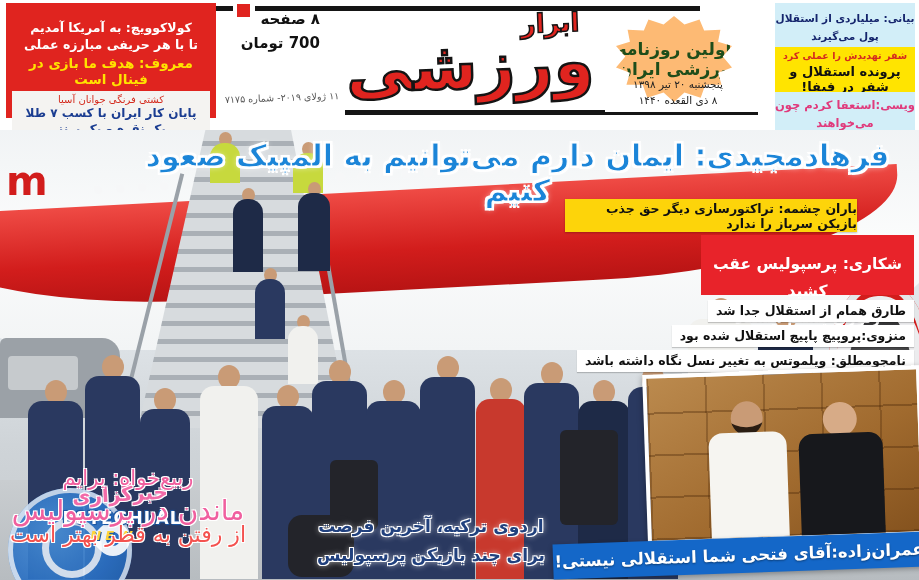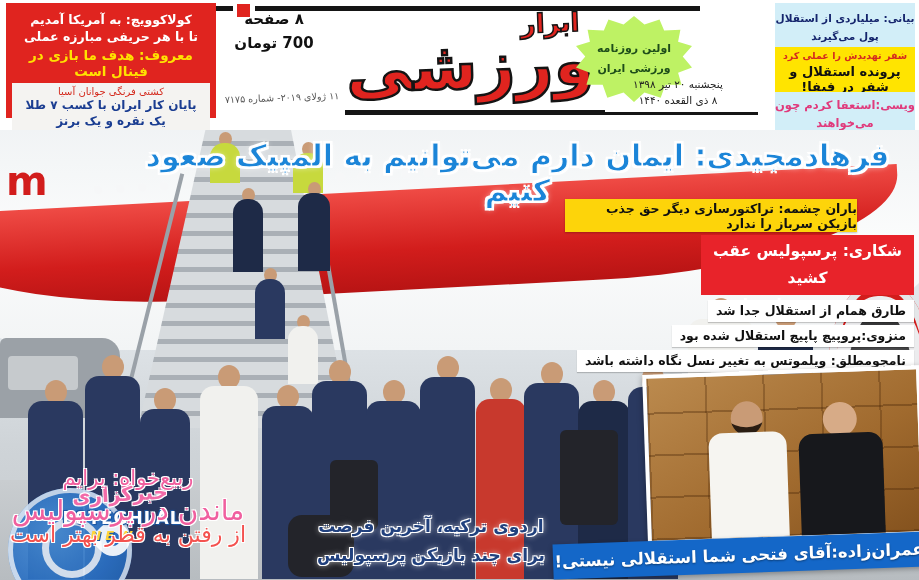--- a/index.html
+++ b/index.html
@@ -3,42 +3,42 @@
 <meta charset="utf-8">
 <style>
   html,body{margin:0;padding:0;background:#888;}
   .page{position:relative;width:919px;height:580px;background:#fff;overflow:hidden;
         font-family:"DejaVu Sans",sans-serif;direction:rtl;margin:0 auto;}
   .abs{position:absolute;}
 
   
   .bar{position:absolute;background:#151515;}
   .left-red{left:6px;top:3px;width:210px;height:115px;background:#e0241f;color:#fff;
-            padding:8px 6px 4px;box-sizing:border-box;text-align:center;}
+            padding:16px 6px 4px;box-sizing:border-box;text-align:center;}
   .left-red .l1{font-size:12.5px;font-weight:bold;line-height:17px;}
   .left-red .hl{color:#ffe200;font-size:13.5px;font-weight:bold;margin-top:2px;}
   .left-inner{background:#f4f3f1;margin-top:4px;padding:3px 2px 4px;}
   .left-inner .k{color:#d42b1e;font-size:10px;font-weight:normal;}
   .left-inner .b1{color:#1b3d91;font-size:12px;font-weight:bold;line-height:16px;}
 
-  .pages{left:228px;top:10px;width:92px;text-align:center;color:#111;}
+  .pages{left:228px;top:10px;width:92px;color:#111;}
   .pages .p1{font-size:15px;font-weight:bold;}
   .pages .p2{font-size:15px;font-weight:bold;margin-top:6px;}
   .issue{left:222px;top:92px;width:120px;font-size:9.5px;color:#555;text-align:center;transform:rotate(-2deg);}
 
   .logo-main{left:330px;top:22px;width:280px;text-align:center;transform:rotate(-2deg);
              color:#e0241f;font-weight:bold;font-size:66px;line-height:88px;
              -webkit-text-stroke:2.5px #141414;letter-spacing:-3px;}
   .logo-top{left:495px;top:8px;width:110px;text-align:center;color:#e0241f;font-weight:bold;
             font-size:26px;-webkit-text-stroke:1.5px #141414;transform:rotate(-2deg);}
 
-  .badge{left:576px;top:16px;width:116px;height:86px;background:#bef264;
+  .badge{left:616px;top:16px;width:116px;height:86px;background:#fdba74;
          clip-path:polygon(50% 0%,59% 10%,72% 4%,76% 17%,90% 16%,88% 30%,100% 35%,92% 47%,100% 60%,88% 66%,91% 80%,77% 80%,73% 95%,59% 89%,50% 100%,41% 89%,27% 95%,23% 80%,9% 80%,12% 66%,0% 60%,8% 47%,0% 35%,12% 30%,10% 16%,24% 17%,28% 4%,41% 10%);
          display:flex;flex-direction:column;justify-content:center;align-items:center;
-         color:#1e4d1a;font-size:11px;font-weight:bold;line-height:20px;}
+         color:#1e4d1a;font-size:17px;font-weight:bold;line-height:20px;}
   .dates{left:598px;top:76px;width:160px;text-align:left;color:#222;font-size:10.5px;line-height:16px;direction:rtl;}
   .dates div{text-align:center;}
 
   .rcol{left:auto;right:4px;width:140px;box-sizing:border-box;text-align:center;}
   .cyan{background:#d2eef8;}
   .r1{top:3px;height:44px;color:#15256d;font-size:10.5px;font-weight:bold;line-height:18px;padding-top:6px;}
   .r2{top:47px;height:45px;background:#ffe400;padding-top:3px;}
   .r2 .k{color:#d42b1e;font-size:9.5px;font-weight:bold;}
   .r2 .h{color:#111;font-size:13px;font-weight:bold;margin-top:3px;}
   .r3{top:92px;height:42px;color:#e03a7c;font-size:11.5px;font-weight:bold;line-height:18px;padding-top:4px;}
@@ -73,21 +73,21 @@
   .person.dark .b{background:#1e2a47;}
   .lug{position:absolute;background:#23242a;border-radius:6px;}
 
   
   .headline{left:120px;top:8px;width:795px;text-align:center;color:#1b85d8;font-size:30px;font-weight:bold;
             -webkit-text-stroke:1px #fff;
             text-shadow:-2px -2px 0 #fff,2px -2px 0 #fff,-2px 2px 0 #fff,2px 2px 0 #fff,0 0 7px #fff;}
   .ystrip{left:565px;top:69px;width:292px;height:33px;background:#fdd40a;display:flex;align-items:center;justify-content:center;
           color:#111;font-size:12.5px;font-weight:bold;box-shadow:0 1px 2px rgba(0,0,0,.25);}
   .redbox{left:auto;right:5px;top:105px;width:213px;height:60px;background:#e8232a;color:#fff;text-align:center;
-          font-size:15.5px;font-weight:bold;line-height:27px;padding-top:3px;box-sizing:border-box;}
+          font-size:15.5px;font-weight:bold;line-height:27px;padding-top:16px;box-sizing:border-box;}
   .wstrip{position:absolute;right:5px;background:#fff;color:#101010;font-size:12.5px;font-weight:bold;
           padding:3px 8px 4px;white-space:nowrap;box-shadow:0 1px 1px rgba(0,0,0,.2);}
   .inset{left:645px;top:240px;width:278px;height:170px;background:linear-gradient(150deg,#bb8a4e 0%,#a06a2e 60%,#84521e 100%);
          border:4px solid #fff;box-sizing:border-box;transform:rotate(-2deg);box-shadow:0 2px 6px rgba(0,0,0,.35);overflow:hidden;}
   .inset .panels{position:absolute;inset:0;
          background-image:repeating-linear-gradient(0deg,rgba(70,35,5,.35) 0 2px,transparent 2px 42px),
                           repeating-linear-gradient(90deg,rgba(70,35,5,.3) 0 2px,transparent 2px 58px);}
   .bluecap{left:553px;top:408px;width:372px;height:35px;background:#1467c8;transform:rotate(-2deg);
            display:flex;align-items:center;justify-content:center;color:#fff;font-size:16.5px;font-weight:bold;
            text-shadow:0 1px 2px rgba(0,0,0,.4);box-shadow:0 2px 5px rgba(0,0,0,.3);}

